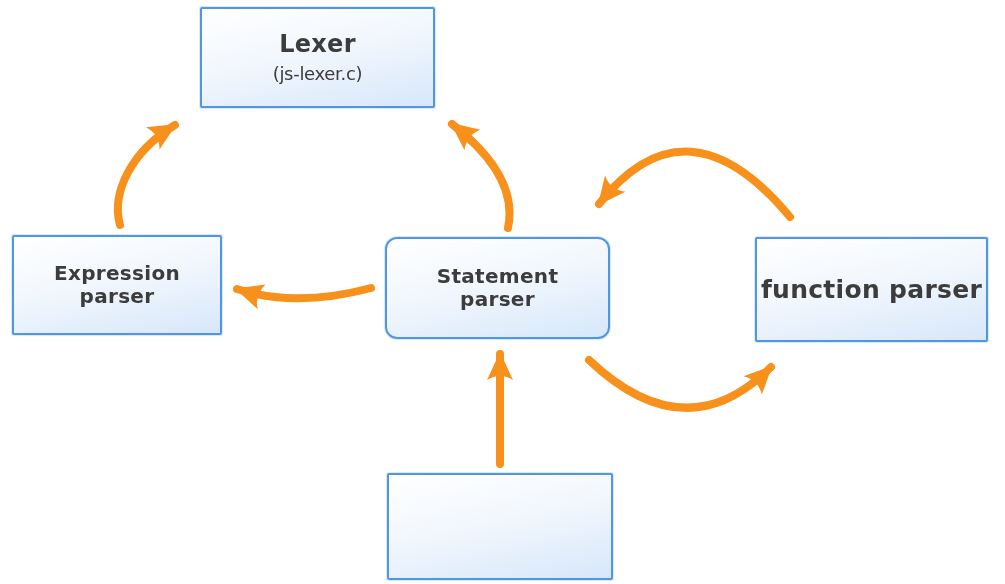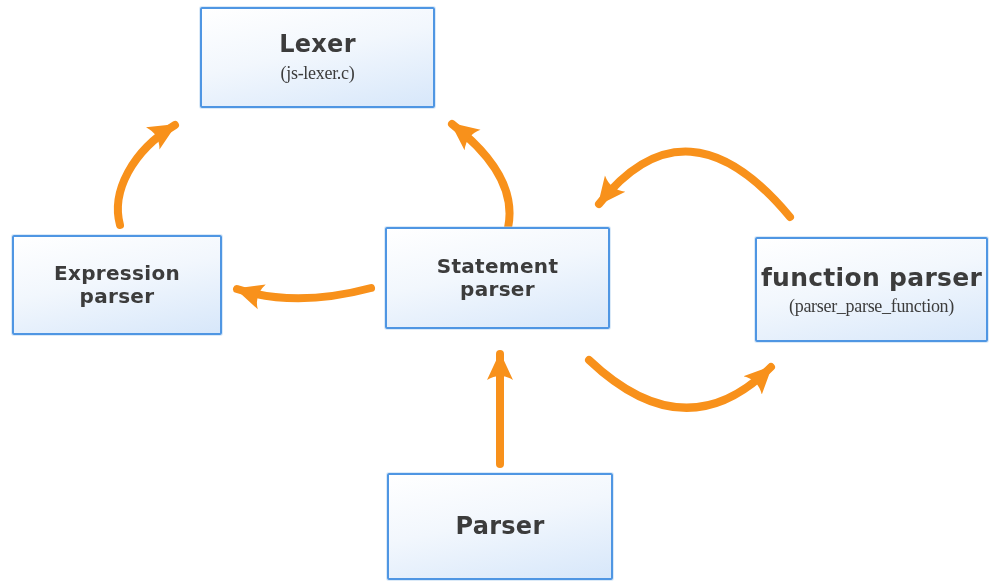--- a/index.html
+++ b/index.html
@@ -48,21 +48,20 @@
   }
   .node.fn .title {
     font-size: 25px;
   }
   .node .file {
     font-weight: normal;
     font-size: 18px;
     margin-top: 4px;
     letter-spacing: -0.3px;
     white-space: nowrap;
-    font-family: Liberation Serif, serif;
   }
 </style>
 </head>
 <body>
 
 <div class="canvas">
 
   <svg class="edges" width="1005" height="584" viewBox="0 0 1005 584">
     <defs>
       <marker id="ah" markerUnits="userSpaceOnUse" markerWidth="30" markerHeight="28" refX="26" refY="14" orient="auto">
@@ -81,26 +80,24 @@
 
   <div class="node" style="left:200px; top:7px; width:235px; height:101px;">
     <div class="title">Lexer</div>
     <div class="file">(js-lexer.c)</div>
   </div>
 
   <div class="node mid" style="left:12px; top:235px; width:210px; height:100px;">
     <div class="title">Expression parser</div>
   </div>
 
-  <div class="node mid" style="left:385px; top:227px; width:225px; height:102px;">
+  <div class="node mid" style="left:385px; top:237px; width:225px; height:102px;border-radius:12px;">
     <div class="title">Statement parser</div>
   </div>
 
   <div class="node fn" style="left:755px; top:237px; width:233px; height:105px;">
     <div class="title">function parser</div>
-    <div class="file">(parser_parse_function)</div>
   </div>
 
   <div class="node" style="left:387px; top:473px; width:226px; height:107px;">
-    <div class="title">Parser</div>
   </div>
 
 </div>
 
 </body></html>

